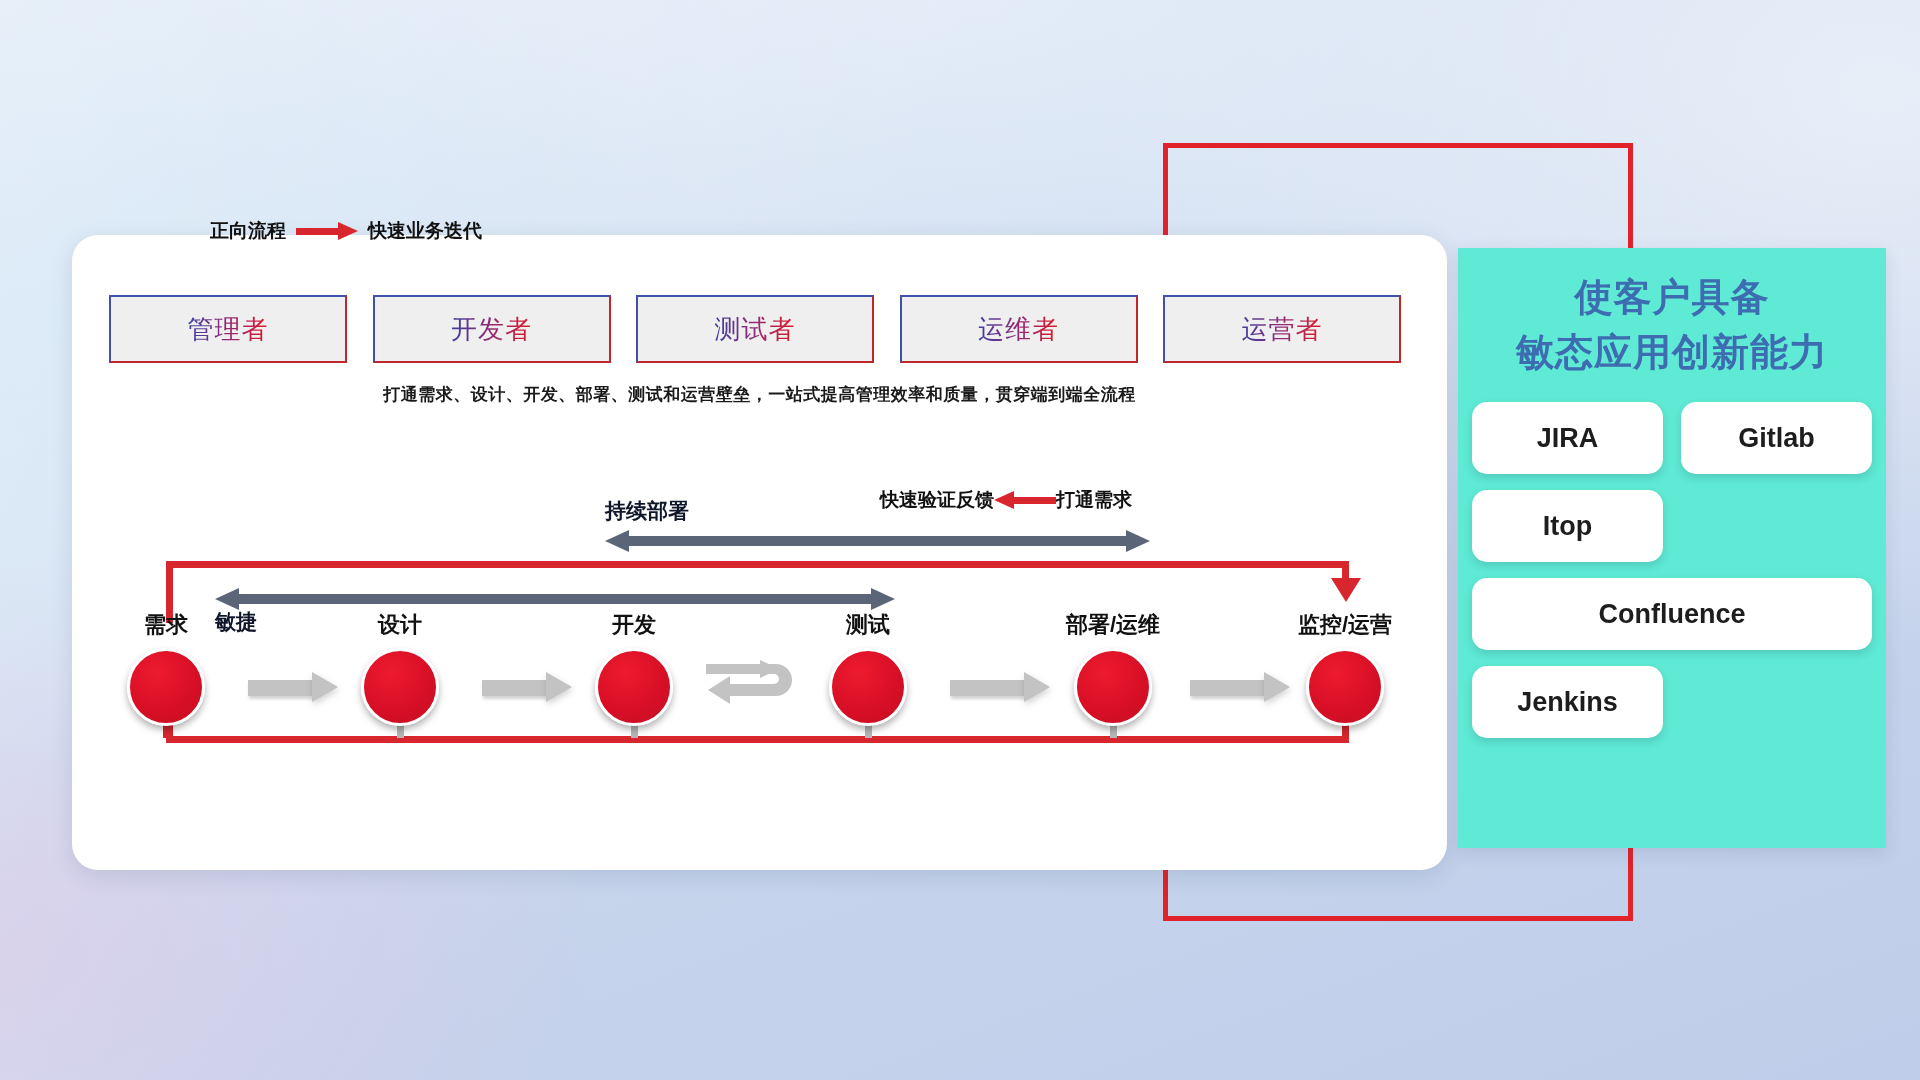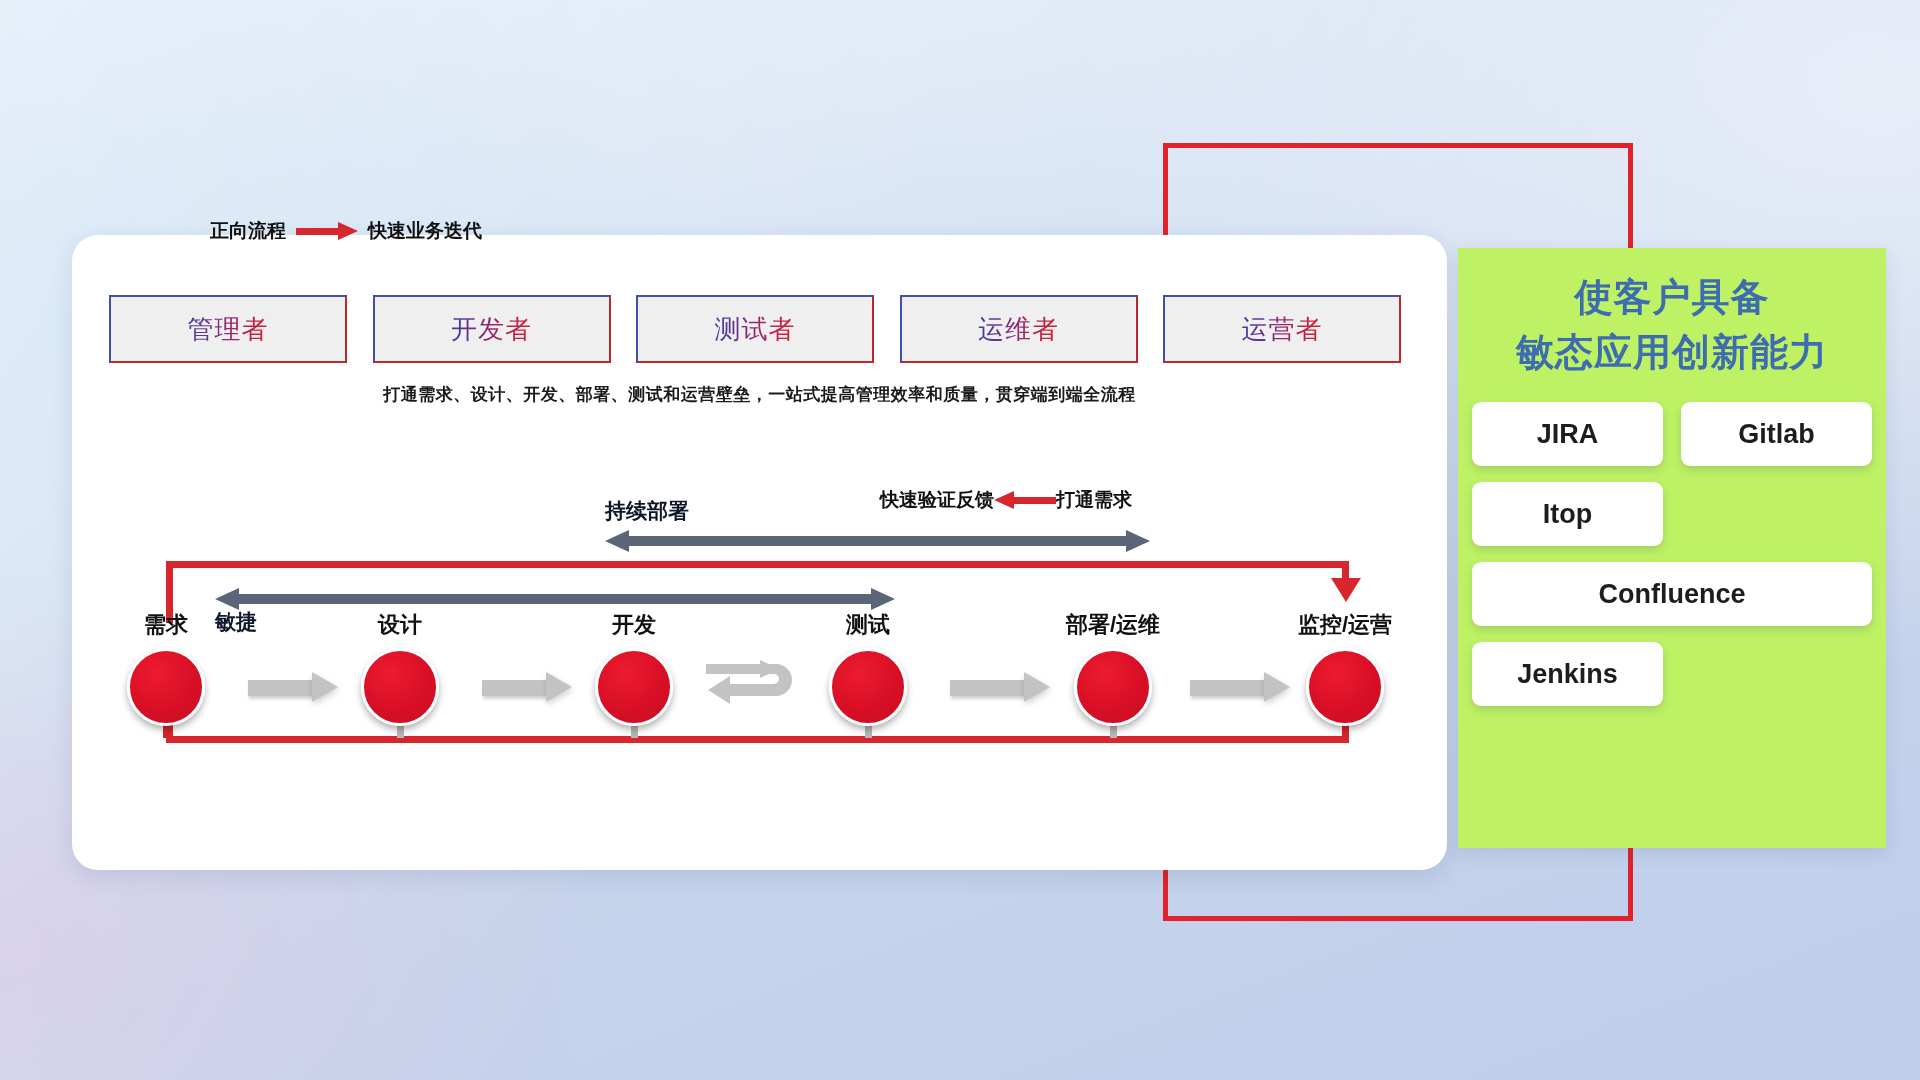--- a/index.html
+++ b/index.html
@@ -142,34 +142,34 @@
      border-top:15px solid transparent;border-bottom:15px solid transparent;border-left:26px solid #c3c3c3;
      filter:drop-shadow(1px 3px 3px rgba(0,0,0,.18));}
 
   
   .loop-arrow{position:absolute;left:700px;top:660px;width:110px;height:56px;}
   .loop-arrow svg{display:block;}
 
   
   .right-panel{
     position:absolute;left:1458px;top:248px;width:428px;height:600px;
-    background:#bef264;
+    background:#5eead4;
     box-shadow:0 5px 16px rgba(40,60,90,.12);
   }
   .rp-title{
     padding-top:22px;text-align:center;color:#3d6cb0;
     font-size:38px;font-weight:bold;line-height:1.45;letter-spacing:1px;
   }
   .rp-title .l2{font-size:38px;}
   .tools{
     margin:22px 14px 0 14px;display:flex;flex-wrap:wrap;gap:16px 18px;
   }
   .tool{
-    background:#ffffff;border-radius:9px;
-    height:64px;display:flex;align-items:center;justify-content:center;
+    background:#ffffff;border-radius:15px;
+    height:72px;display:flex;align-items:center;justify-content:center;
     font-size:27px;font-weight:bold;color:#1d1d1d;
     box-shadow:0 4px 8px rgba(40,60,90,.18);
     flex:0 0 calc(50% - 9px);box-sizing:border-box;
   }
   .tool.wide{flex:0 0 100%;}
 </style>
 </head>
 <body>
 
 <div id="bg"></div>

